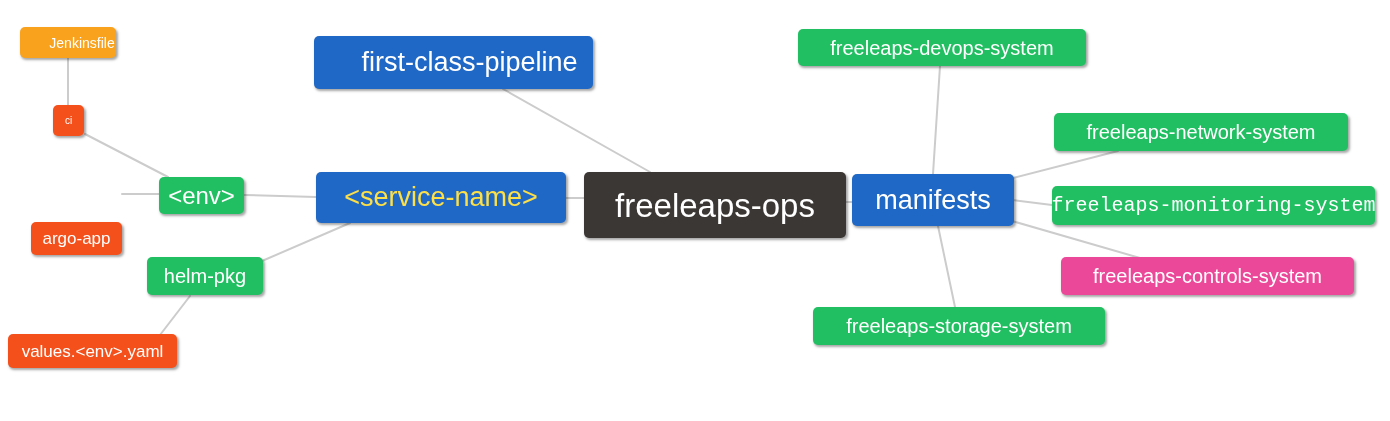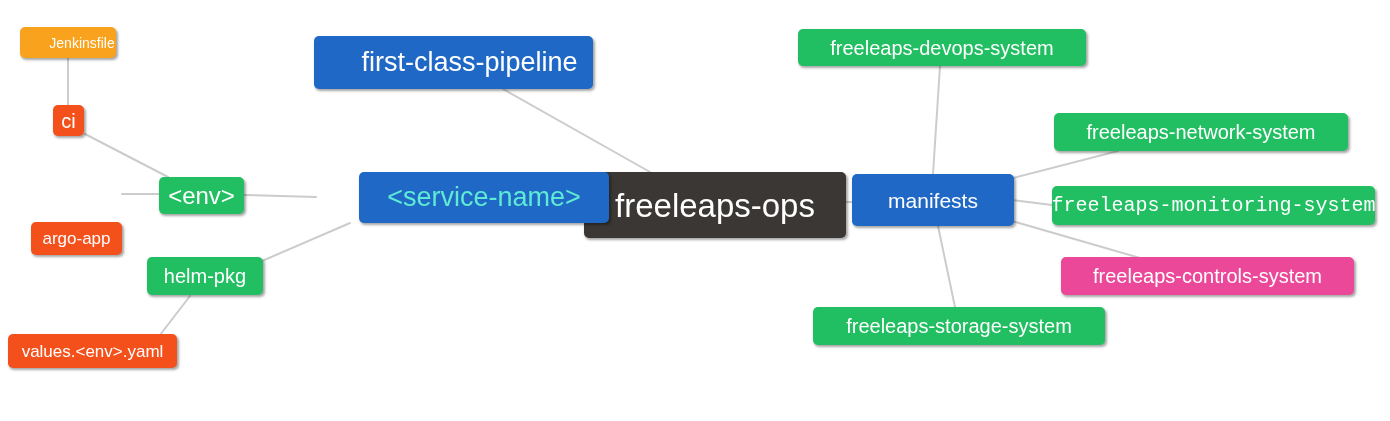--- a/index.html
+++ b/index.html
@@ -58,27 +58,27 @@
       <line x1="846" y1="202" x2="852" y2="202" class="edge" stroke="#cccccc"></line>
       <line x1="933" y1="174" x2="940" y2="66" class="edge" stroke="#cccccc"></line>
       <line x1="1013" y1="178" x2="1118" y2="151" class="edge" stroke="#cccccc"></line>
       <line x1="1013" y1="200" x2="1052" y2="205" class="edge" stroke="#cccccc"></line>
       <line x1="1012" y1="221" x2="1140" y2="258" class="edge" stroke="#cccccc"></line>
       <line x1="938" y1="226" x2="955" y2="307" class="edge" stroke="#cccccc"></line>
     </svg>
   <div id="nodes">
       <div class="node" style="left: 584px; top: 172px; width: 262px; height: 66px; background: rgb(59, 55, 52); font-size: 33px; color: rgb(255, 255, 255);">freeleaps-ops</div>
       <div class="node" style="left: 314px; top: 36px; width: 279px; height: 53px; background: rgb(32, 104, 197); font-size: 27px; color: rgb(255, 255, 255); padding-left: 32px;">first-class-pipeline</div>
-      <div class="node" style="left: 316px; top: 172px; width: 250px; height: 51px; background: rgb(32, 104, 197); font-size: 27px; color: #5eead4; margin-left: 43px;">&lt;service-name&gt;</div>
-      <div class="node" style="left: 852px; top: 174px; width: 162px; height: 52px; background: rgb(32, 104, 197); font-size: 21px; color: rgb(255, 255, 255);">manifests</div>
+      <div class="node" style="left: 316px; top: 172px; width: 250px; height: 51px; background: rgb(32, 104, 197); font-size: 27px; color: #fde047;">&lt;service-name&gt;</div>
+      <div class="node" style="left: 852px; top: 174px; width: 162px; height: 52px; background: rgb(32, 104, 197); font-size: 27px; color: rgb(255, 255, 255);">manifests</div>
       <div class="node" style="left: 159px; top: 177px; width: 85px; height: 37px; background: rgb(33, 191, 98); font-size: 24px; color: rgb(255, 255, 255);">&lt;env&gt;</div>
       <div class="node" style="left: 147px; top: 257px; width: 116px; height: 38px; background: rgb(33, 191, 98); font-size: 20px; color: rgb(255, 255, 255);">helm-pkg</div>
       <div class="node" style="left: 798px; top: 29px; width: 288px; height: 37px; background: rgb(33, 191, 98); font-size: 20px; color: rgb(255, 255, 255);">freeleaps-devops-system</div>
       <div class="node" style="left: 1054px; top: 113px; width: 294px; height: 38px; background: rgb(33, 191, 98); font-size: 20px; color: rgb(255, 255, 255);">freeleaps-network-system</div>
       <div class="node" style="left: 1052px; top: 186px; width: 323px; height: 39px; background: rgb(33, 191, 98); font-size: 20px; color: rgb(255, 255, 255); font-family: Liberation Mono, monospace;">freeleaps-monitoring-system</div>
       <div class="node" style="left: 1061px; top: 257px; width: 293px; height: 38px; background: #ec4899; font-size: 20px; color: rgb(255, 255, 255);">freeleaps-controls-system</div>
       <div class="node" style="left: 813px; top: 307px; width: 292px; height: 38px; background: rgb(33, 191, 98); font-size: 20px; color: rgb(255, 255, 255);">freeleaps-storage-system</div>
-      <div class="node" style="left: 53px; top: 105px; width: 31px; height: 31px; background: rgb(244, 80, 27); font-size: 20px; color: rgb(255, 255, 255);">ci</div>
+      <div class="node" style="left: 53px; top: 105px; width: 31px; height: 31px; background: rgb(244, 80, 27); font-size: 10px; color: rgb(255, 255, 255);">ci</div>
       <div class="node" style="left: 31px; top: 177px; width: 91px; height: 33px; background: rgb(244, 80, 27); font-size: 17px; color: rgb(255, 255, 255); margin-top: 45px;">argo-app</div>
       <div class="node" style="left: 8px; top: 334px; width: 169px; height: 34px; background: rgb(244, 80, 27); font-size: 17px; color: rgb(255, 255, 255);">values.&lt;env&gt;.yaml</div>
       <div class="node" style="left: 20px; top: 27px; width: 96px; height: 31px; background: rgb(249, 162, 29); font-size: 14px; color: rgb(255, 255, 255); padding-left: 28px;">Jenkinsfile</div>
     </div>
 </div>
 
 </body></html>

